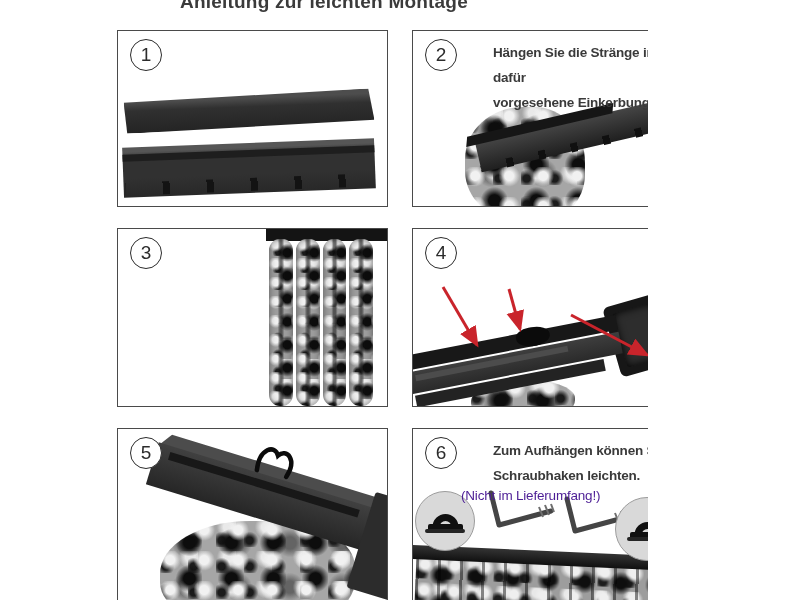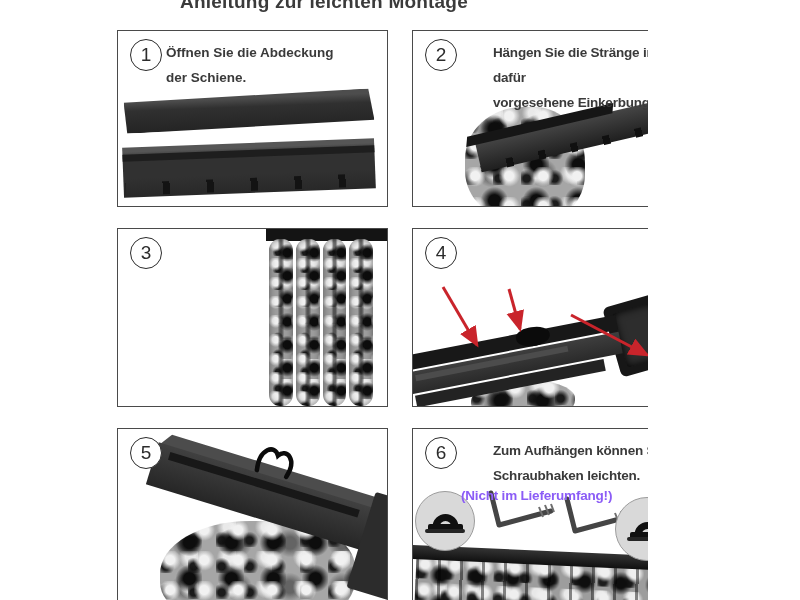--- a/index.html
+++ b/index.html
@@ -16,22 +16,22 @@
   .p5{left:117px;top:428px;height:195px;}
   .p6{left:412px;top:428px;height:195px;}
   .badge{position:absolute;left:12px;top:8px;width:30px;height:30px;border:1.6px solid #2c2c2c;
          border-radius:50%;display:flex;align-items:center;justify-content:center;
          font-size:19px;color:#2c2c2c;background:#fff;z-index:6;}
   .stext{position:absolute;left:48px;top:9px;font-size:13.5px;font-weight:bold;
          line-height:25px;white-space:pre-line;z-index:6;}
   .p2 .stext,.p4 .stext,.p6 .stext{width:216px;letter-spacing:-.2px;margin-left:32px;}
   .p1 .stext{width:190px;}
   .p3 .stext{width:140px;}
-  .note{position:absolute;left:48px;top:59px;font-size:13.5px;font-weight:bold;
-        color:#8b5cf6;z-index:6;letter-spacing:-.2px;}
+  .note{position:absolute;left:48px;top:59px;font-size:13.5px;font-weight:normal;
+        color:#4c1d95;z-index:6;letter-spacing:-.2px;}
   .fig{position:absolute;inset:0;overflow:hidden;}
   
   .fluff{background-color:#a6a6a6;background-image:
     radial-gradient(circle at 30% 30%, #f1f1f1 0 14%, transparent 34%),
     radial-gradient(circle at 70% 60%, #0d0d0d 0 16%, transparent 38%),
     radial-gradient(circle at 20% 75%, #1b1b1b 0 12%, transparent 30%),
     radial-gradient(circle at 80% 20%, #e9e9e9 0 13%, transparent 30%),
     radial-gradient(circle at 50% 50%, #646464 0 18%, transparent 42%);
     background-size:34px 30px,42px 36px,28px 26px,38px 30px,52px 44px;}
   
@@ -113,22 +113,20 @@
 </style>
 </head>
 <body>
 
 <div class="page">
 
   <div class="title">Anleitung zur leichten Montage</div>
 
   <div class="panel p1">
     <div class="badge">1</div>
-    <div class="stext">Öffnen Sie die Abdeckung
-der Schiene.</div>
     <div class="fig">
       <div class="rail-cover1"></div>
       <div class="rail-main1"></div>
     </div>
   </div>
 
   <div class="panel p2">
     <div class="badge">2</div>
     <div class="stext">Hängen Sie die Stränge in die dafür
 vorgesehene Einkerbung.</div>

